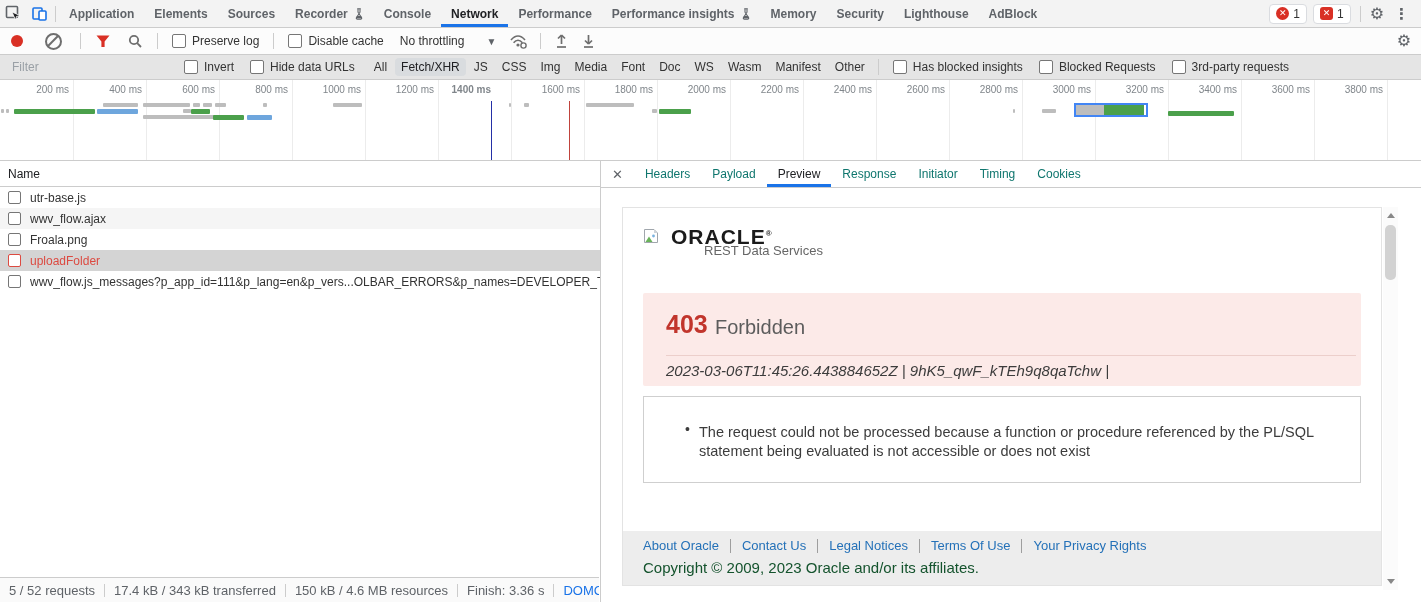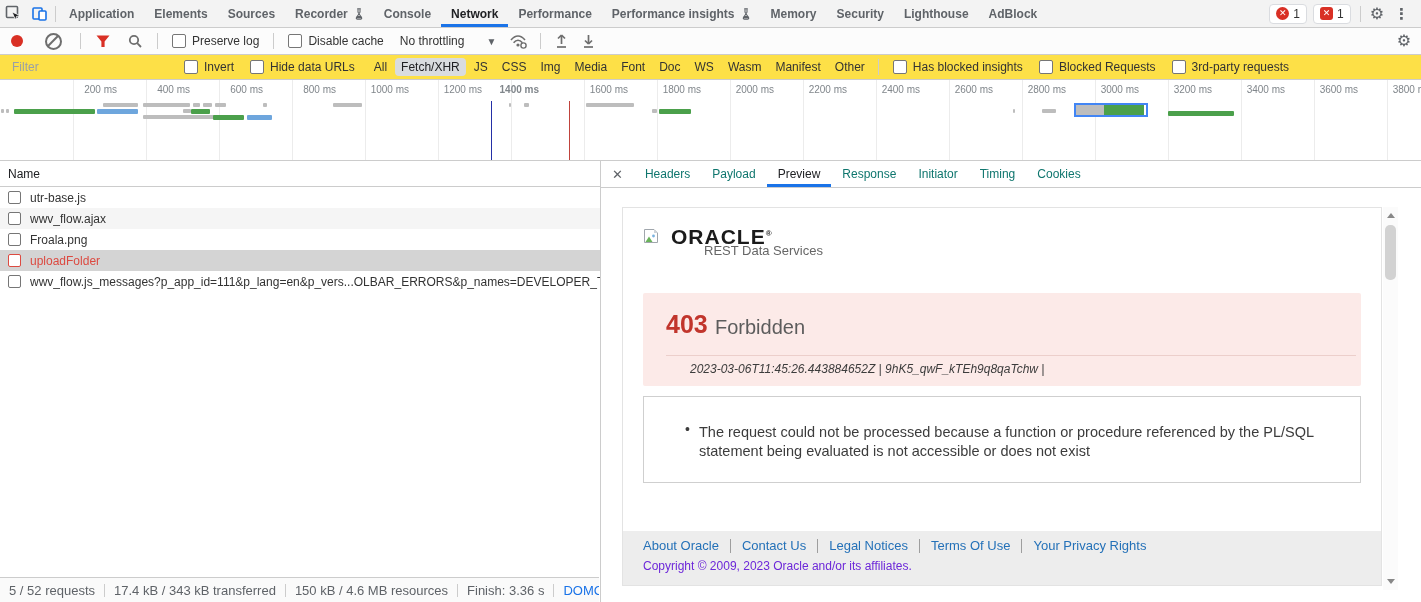--- a/index.html
+++ b/index.html
@@ -28,30 +28,30 @@
   .rec-dot{width:12px;height:12px;border-radius:50%;background:#d93025;margin:0 10px 0 11px;flex:none;}
   .clear-ic{position:relative;width:13px;height:13px;border:2px solid #6e6e6e;border-radius:50%;margin:0 12px;flex:none;}
   .clear-ic::after{content:"";position:absolute;left:-1px;top:5px;width:14px;height:2px;background:#6e6e6e;transform:rotate(-45deg);}
   .vsep{width:1px;height:16px;background:#ccc;margin:0 6px;flex:none;}
   .cb{width:12px;height:12px;border:1px solid #767676;border-radius:2px;background:#fff;flex:none;display:inline-block;}
   .cb-lab{margin-left:6px;white-space:nowrap;}
   .ctrl{display:flex;align-items:center;margin:0 8px;}
   .caret{color:#5f6368;font-size:10px;margin-left:22px;}
   #net-gear{margin-left:auto;margin-right:10px;}
   
-  #filterrow{left:0;top:55px;width:100%;height:24px;background:#fde047;border-bottom:1px solid #ccc;
+  #filterrow{left:0;top:55px;width:100%;height:24px;background:#e5e5e5;border-bottom:1px solid #ccc;
              display:flex;align-items:center;}
   #filter-input{width:158px;border:none;outline:none;font:inherit;color:#333;padding:2px 6px 2px 12px;background:transparent;}
   #filter-input::placeholder{color:#9aa0a6;}
   .chip{padding:2px 6px;border-radius:4px;color:#333;white-space:nowrap;margin:0 1px;}
   .chip.selected{background:#d9dcdf;color:#202124;}
   
   #overview{left:0;top:80px;width:100%;height:80px;background:#fff;border-bottom:1px solid #ccc;overflow:hidden;}
   .gridline{position:absolute;top:0;bottom:0;width:1px;background:#ececec;}
-  .ticklabel{position:absolute;top:4px;width:70px;text-align:right;font-size:10px;color:#80868b;white-space:nowrap;padding-left:48px;}
+  .ticklabel{position:absolute;top:4px;width:70px;text-align:right;font-size:10px;color:#80868b;white-space:nowrap;}
   .bar{position:absolute;border-radius:1px;}
   .evtline{position:absolute;top:21px;bottom:0;width:1px;}
   .selbar{position:absolute;border:2px solid #4285f4;display:flex;background:#fff;}
   .selbar div{height:100%;}
   
   #left{left:0;top:161px;width:600px;bottom:0;border-right:1px solid #ccc;background:#fff;}
   #name-header{height:25px;border-bottom:1px solid #ccc;display:flex;align-items:center;padding-left:8px;color:#202124;}
   .req-row{height:21px;display:flex;align-items:center;padding-left:8px;white-space:nowrap;overflow:hidden;}
   .req-row.alt{background:#f5f5f5;}
   .req-row.selected{background:#d4d4d4;}
@@ -71,29 +71,29 @@
   .dtab.selected{color:#202124;box-shadow:inset 0 -3px 0 #1a73e8;}
   #preview{position:absolute;left:0;top:27px;right:0;bottom:0;background:#fff;overflow:hidden;}
   #card{position:absolute;left:21px;top:19px;width:758px;height:377px;background:#fff;border:1px solid #e3e3e3;}
   #oracle-logo{position:absolute;left:48px;top:17px;font-size:21px;font-weight:bold;letter-spacing:1px;color:#1b1b1b;}
   #oracle-logo sup{font-size:8px;}
   #oracle-sub{position:absolute;left:53px;top:35px;font-size:13px;color:#666;margin-left:28px;}
   #pinkbox{position:absolute;left:20px;top:85px;width:718px;height:93px;background:#fceae8;border-radius:2px;}
   #code403{position:absolute;left:23px;top:17px;font-size:25px;font-weight:bold;color:#c1352c;}
   #forbidden{position:absolute;left:72px;top:23px;font-size:20px;color:#5c5c5c;}
   #pink-div{position:absolute;left:23px;right:5px;top:62px;border-top:1px solid #eccfcb;}
-  #err-meta{position:absolute;left:23px;top:69px;font-style:italic;font-size:12px;color:#3c3c3c;margin-left:24px;}
+  #err-meta{position:absolute;left:23px;top:69px;font-style:italic;font-size:15px;color:#3c3c3c;}
   #msgbox{position:absolute;left:20px;top:188px;width:716px;height:85px;border:1px solid #cfcfcf;background:#fff;}
   #msg-bullet{position:absolute;left:41px;top:24px;font-size:14px;color:#3c3c3c;}
   #msg-text{position:absolute;left:55px;top:26px;width:660px;font-size:14.5px;line-height:19px;color:#3c3c3c;}
   #card-footer{position:absolute;left:0;top:323px;width:758px;height:54px;background:#ededed;}
   #footer-links{position:absolute;left:20px;top:7px;display:flex;align-items:center;font-size:13px;}
   .flink{color:#2471b8;white-space:nowrap;}
   .link-sep{width:1px;height:14px;background:#9e9e9e;margin:0 11px;}
-  #copyright{position:absolute;left:20px;top:28px;font-size:12px;color:#6d28d9;}
+  #copyright{position:absolute;left:20px;top:28px;font-size:15px;color:#14532d;}
   
   #vscroll{position:absolute;left:1383px;top:207px;width:15px;height:383px;background:#fbfbfb;}
   .sb-arrow{position:absolute;left:4px;width:0;height:0;border-left:4px solid transparent;border-right:4px solid transparent;}
   .sb-up{top:6px;border-bottom:5px solid #888;}
   .sb-down{bottom:6px;border-top:5px solid #888;}
   #sb-thumb{position:absolute;left:2px;top:18px;width:11px;height:55px;background:#d2d2d2;border-radius:5px;}
   svg{display:block;}
 </style>
 </head>
 <body>

